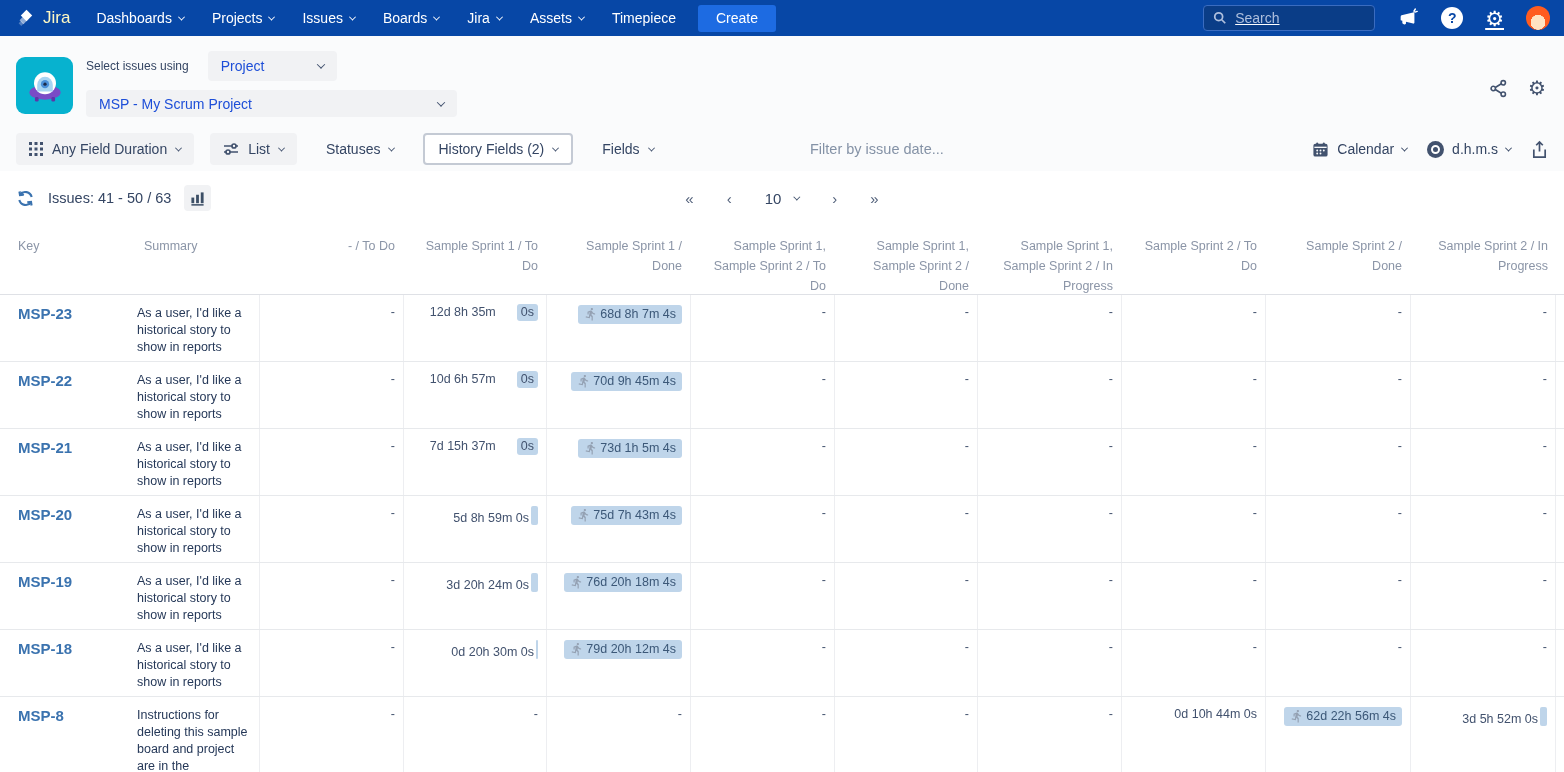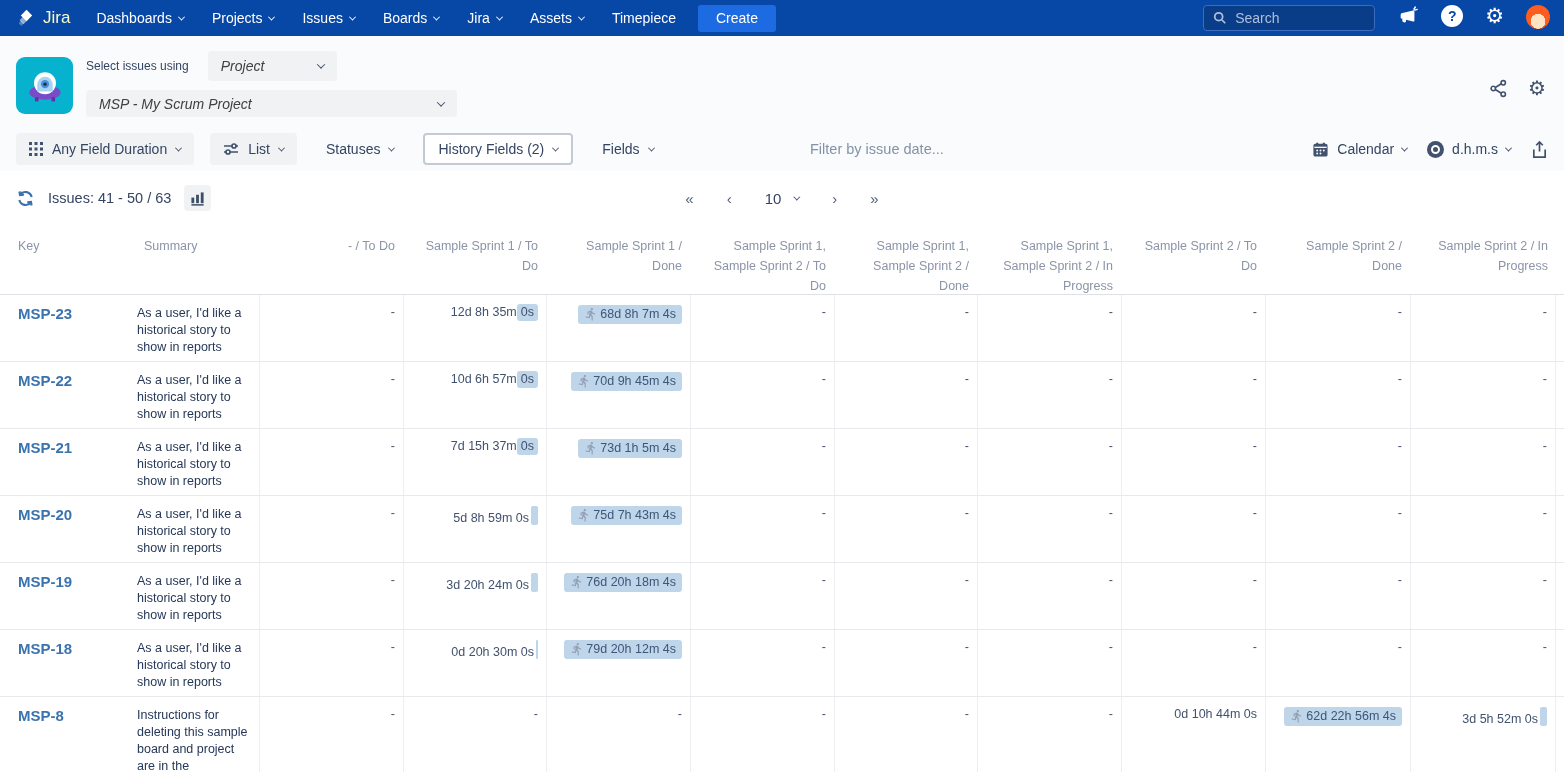--- a/index.html
+++ b/index.html
@@ -15,43 +15,43 @@
   .nav-menu { display:flex; align-items:center; gap:28px; }
   .nav-item { display:flex; align-items:center; gap:7px; font-size:14px; color:#fff;
     cursor:pointer; white-space:nowrap; }
   .chev { width:6px; height:6px; border-right:1.7px solid currentColor;
     border-bottom:1.7px solid currentColor; display:inline-block;
     transform:rotate(45deg) translate(-1px,-1px); }
   .chev.sm { width:5px; height:5px; }
   .create-btn { margin-left:22px; height:27px; padding:0 18px; background:#1d6be2;
     color:#fff; border:none; border-radius:3px; font-size:14px;
     font-family:inherit; cursor:pointer; }
-  .nav-right { margin-left:auto; display:flex; align-items:flex-start; gap:22px; }
+  .nav-right { margin-left:auto; display:flex; align-items:center; gap:22px;text-decoration:underline; }
   .searchbox { width:172px; height:26px; background:#0a3d87; border:1px solid #3a6cc0;
     border-radius:4px; display:flex; align-items:center; gap:8px; padding:0 9px;
     color:#aebfdd; font-size:14px; cursor:text; }
   .navicon { display:flex; align-items:center; justify-content:center; cursor:pointer; }
   .help-circle { width:22px; height:22px; border-radius:50%; background:#fff;
     color:#0747a6; font-weight:bold; font-size:14px; display:flex;
     align-items:center; justify-content:center; cursor:pointer; }
   .gear-glyph { font-size:21px; line-height:1; color:#fff; cursor:pointer; }
   .avatar { width:24px; height:24px; border-radius:50%; cursor:pointer;
     background:radial-gradient(circle at 50% 68%, #ffe3c2 0 36%, rgba(0,0,0,0) 37%), #ff5c1f; }
 
   
   .subheader { position:relative; height:91px; background:#fafbfc;
     display:flex; padding:21px 16px 0; }
   .app-icon { width:57px; height:57px; border-radius:9px; background:#07b2cf;
     display:flex; align-items:center; justify-content:center; flex:none; }
   .sel-block { margin-left:13px; }
   .sel-row1 { display:flex; align-items:center; margin-top:-6px; }
   .sel-label { font-size:12px; color:#344563; }
   .select { background:#f1f2f4; border-radius:4px; display:flex; align-items:center;
-    justify-content:space-between; color:#404040; font-size:14px; cursor:pointer;
-    padding:0 13px;font-style:italic; }
+    justify-content:space-between; color:#1d4ed8; font-size:14px; cursor:pointer;
+    padding:0 13px; }
   .select .chev { color:#42526e; }
   .select.sm { width:129px; height:30px; margin-left:19px; }
   .select.lg { width:371px; height:27px; margin-top:9px; }
   .sub-right { position:absolute; right:18px; top:42px; display:flex; gap:20px;
     align-items:center; color:#42526e; }
   .sub-right .gear-glyph { color:#42526e; font-size:20px; }
 
   
   .toolbar { position:relative; height:44px; background:#fafbfc; display:flex;
     align-items:center; padding:0 16px; gap:16px; color:#344563; font-size:14px; }
@@ -92,21 +92,21 @@
   .trow:last-child { height:120px; border-bottom:none; }
   .td { padding:10px 8px 0; font-size:12.5px; color:#42526e; text-align:right; }
   .td.dur { border-left:1px solid #edeef1; }
   .td.dur.last { border-right:1px solid #edeef1; }
   .td.c0 { padding-left:18px; text-align:left; }
   .td.c1 { text-align:left; white-space:pre-line; line-height:17px; color:#253858;
     padding-left:1px; }
   .key-link { color:#3b73af; font-weight:bold; font-size:15px; cursor:pointer; }
   .chip { display:inline-flex; align-items:center; gap:2px; background:#bfd5ea;
     border-radius:3px; padding:2px 6px 3px; color:#3c5878; }
-  .hl { background:#bfd5ea; border-radius:3px; padding:1px 4px 2px; margin-left:0; }
+  .hl { background:#bfd5ea; border-radius:3px; padding:1px 4px 2px; margin-left:21px; }
   .hl.sliver { display:inline-block; padding:0; height:19px; vertical-align:text-bottom;
     margin-left:2px; border-radius:2px; }
   .run { vertical-align:-2px; }
 </style>
 </head>
 <body>
 
 <nav class="topnav">
   <a class="brand">
     <svg width="21" height="21" viewBox="0 0 24 24">

